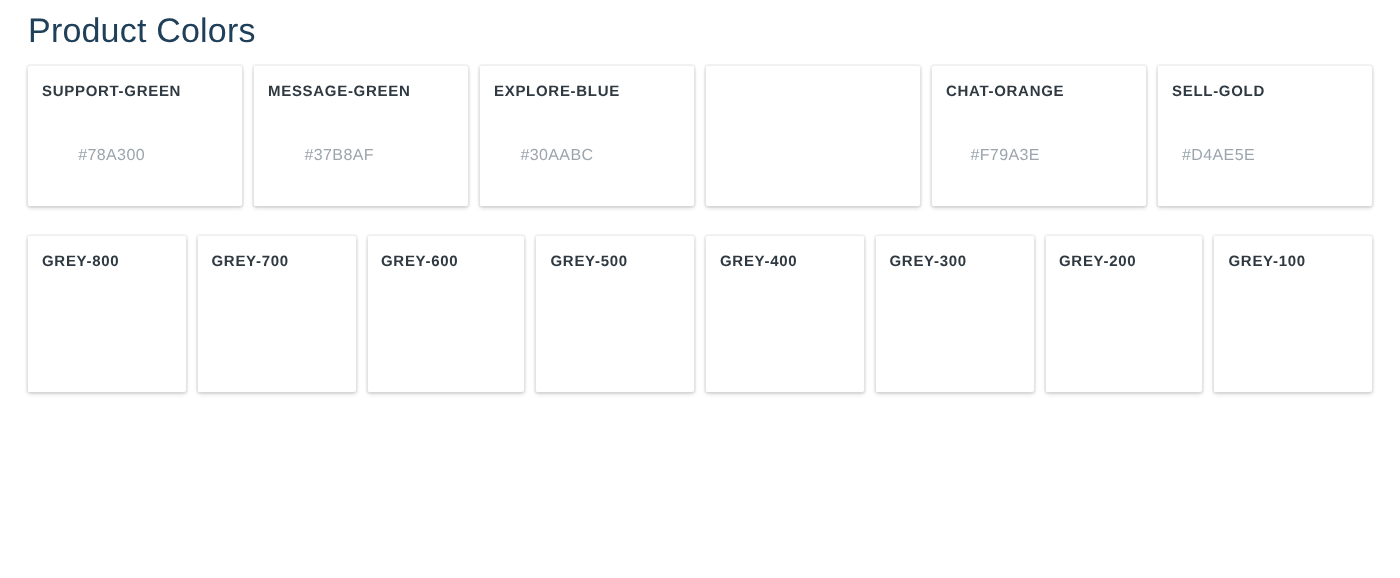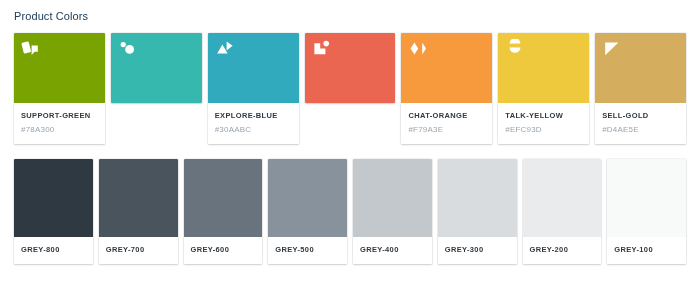--- a/index.html
+++ b/index.html
@@ -20,21 +20,21 @@
     background: #ffffff;
     box-sizing: border-box;
     padding: 0 14px;
   }
 
   .section {
     position: relative;
   }
 
   .section-title {
-    font-size: 11px;
+    font-size: 17px;
     font-weight: 400;
     color: #20405a;
     letter-spacing: 0.1px;
     margin: 0;
     padding: 9px 0 10px 0;
     line-height: 14px;
   }
 
   .swatch-row {
     display: flex;
@@ -44,21 +44,21 @@
   }
 
   .swatch-card {
     flex: 1 1 0;
     min-width: 0;
     background: #ffffff;
     border-radius: 1px;
     box-shadow: 0 1px 2px rgba(0,0,0,0.16), 0 0 0 1px rgba(0,0,0,0.045);
     overflow: hidden;
     display: flex;
-    flex-direction: column;
+    flex-direction: row;
   }
 
   .swatch-chip {
     height: 70px;
     position: relative;
     overflow: hidden;
   }
 
   .swatch-chip .glyph {
     position: absolute;
@@ -83,22 +83,23 @@
     text-transform: uppercase;
     white-space: nowrap;
   }
 
   .swatch-hex {
     font-size: 8px;
     font-weight: 400;
     color: #9aa5ad;
     letter-spacing: 0.2px;
     line-height: 11px;
-    margin-top: 3px;
+    margin-top: 21px;
     white-space: nowrap;
+    text-align: center;
   }
 
   .section-primary {
     margin-top: 15px;
   }
 
   .section-primary .swatch-chip {
     height: 78px;
   }
 </style>
@@ -122,20 +123,24 @@
             <div class="swatch-hex">#78A300</div>
           </div>
         </div>
         <div class="swatch-card">
           <div class="swatch-chip" style="background: rgb(55, 184, 175);">
             <span class="glyph"><svg viewBox="0 0 22 20" xmlns="http://www.w3.org/2000/svg" aria-hidden="true">
                 <circle cx="5.2" cy="5.6" r="2.6" fill="#ffffff"></circle>
                 <circle cx="11.6" cy="10.4" r="4.4" fill="#ffffff"></circle>
               </svg></span>
           </div>
+          <div class="swatch-meta">
+            <div class="swatch-name">MESSAGE-GREEN</div>
+            <div class="swatch-hex">#37B8AF</div>
+          </div>
         </div>
         <div class="swatch-card">
           <div class="swatch-chip" style="background: rgb(48, 170, 188);">
             <span class="glyph"><svg viewBox="0 0 22 20" xmlns="http://www.w3.org/2000/svg" aria-hidden="true">
                 <path d="M2.2 14.6 L7.4 5.6 L12.6 14.6 Z" fill="#ffffff"></path>
                 <path d="M11.6 2.6 V11.6 L17.6 6.8 Z" fill="#ffffff"></path>
               </svg></span>
           </div>
           <div class="swatch-meta">
             <div class="swatch-name">EXPLORE-BLUE</div>
@@ -156,32 +161,20 @@
                 <path d="M6.4 3.4 L10.2 9.4 L6.4 15.4 L2.6 9.4 Z" fill="#ffffff"></path>
                 <path d="M14.2 3.4 L18 9.4 L14.2 15.4 Z" fill="#ffffff"></path>
               </svg></span>
           </div>
           <div class="swatch-meta">
             <div class="swatch-name">CHAT-ORANGE</div>
             <div class="swatch-hex">#F79A3E</div>
           </div>
         </div>
         <div class="swatch-card">
-          <div class="swatch-chip" style="background: rgb(239, 201, 61);">
-            <span class="glyph"><svg viewBox="0 0 22 20" xmlns="http://www.w3.org/2000/svg" aria-hidden="true">
-                <path d="M4.6 4.6 A5.4 5.4 0 0 1 15.4 4.6 Z" fill="#ffffff"></path>
-                <path d="M4.6 8.4 H15.4 A5.4 5.4 0 0 1 4.6 8.4 Z" fill="#ffffff"></path>
-              </svg></span>
-          </div>
-          <div class="swatch-meta">
-            <div class="swatch-name">TALK-YELLOW</div>
-            <div class="swatch-hex">#EFC93D</div>
-          </div>
-        </div>
-        <div class="swatch-card">
           <div class="swatch-chip" style="background: rgb(212, 174, 94);">
             <span class="glyph"><svg viewBox="0 0 22 20" xmlns="http://www.w3.org/2000/svg" aria-hidden="true">
                 <path d="M3.2 3.4 H16.4 L3.2 16.2 Z" fill="#ffffff"></path>
               </svg></span>
           </div>
           <div class="swatch-meta">
             <div class="swatch-name">SELL-GOLD</div>
             <div class="swatch-hex">#D4AE5E</div>
           </div>
         </div>

